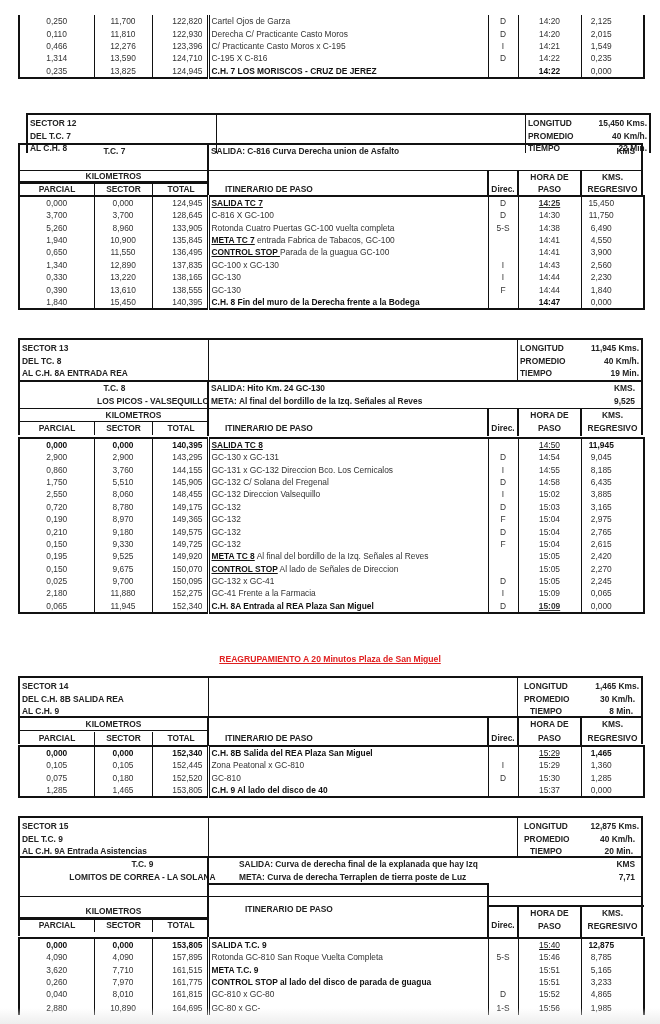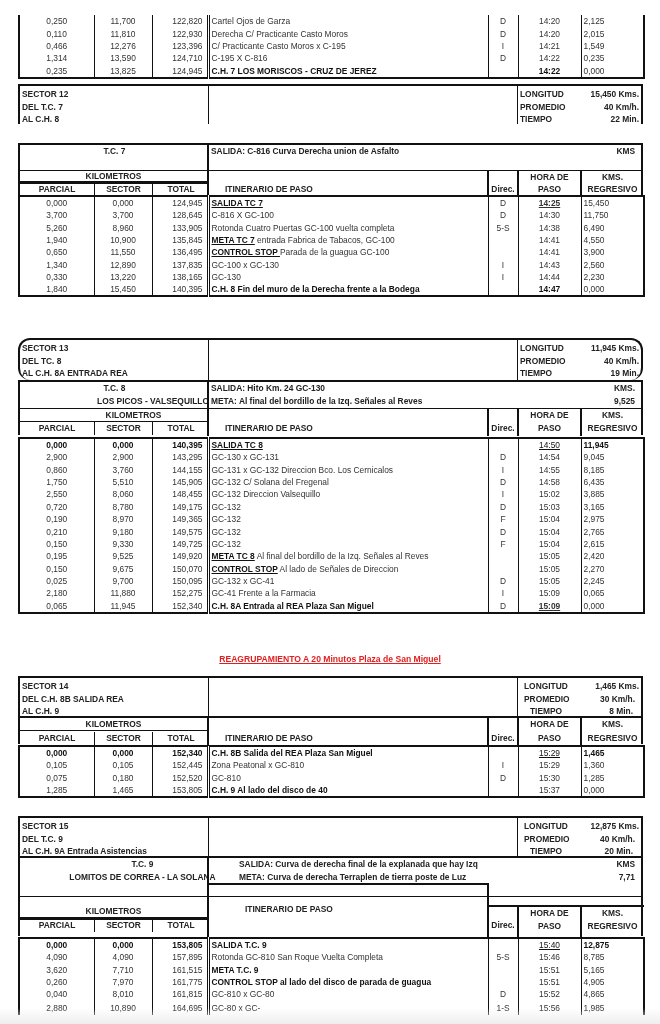--- a/index.html
+++ b/index.html
@@ -19,21 +19,21 @@
   .colhead { position: absolute; left: 18px; width: 625px; font-weight: bold; border-left: 2px solid #111; border-right: 2px solid #111; }
   .colhead .cell { position: absolute; text-align: center; white-space: nowrap; }
   table.dt { position: absolute; left: 18px; width: 625px; border-collapse: collapse; border: 2px solid #111; table-layout: fixed; }
   table.dt td { height: 12.4px; line-height: 12px; padding: 0 2px; white-space: nowrap; overflow: hidden; color: #333; }
   table.dt td.c1 { width: 75px; text-align: center; border-right: 1.5px solid #111; }
   table.dt td.c2 { width: 58px; text-align: center; border-right: 1.5px solid #111; }
   table.dt td.c3 { width: 56px; text-align: right; padding-right: 4px; border-right: 3px double #111; }
   table.dt td.c4 { width: 280px; text-align: left; border-right: 1.5px solid #111; }
   table.dt td.c5 { width: 30px; text-align: center; border-right: 1.5px solid #111; }
   table.dt td.c6 { width: 63px; text-align: center; border-right: 1.5px solid #111; }
-  table.dt td.c7 { width: 63px; text-align: left; padding-right: 24px; }
+  table.dt td.c7 { width: 63px; text-align: center; padding-right: 24px; }
   tr.b td { font-weight: bold; color: #111; }
   .u { text-decoration: underline; font-weight: bold; color: #111; }
   .bu { font-weight: bold; text-decoration: underline; }
   .regroup { position: absolute; left: 0; width: 660px; top: 654px; text-align: center; color: #e02020; font-weight: bold; text-decoration: underline; font-size: 8.6px; }
   .vline { position: absolute; background: #111; }
   .hline { position: absolute; background: #111; height: 1.5px; }
   .fade { position: absolute; left: 0; top: 1008px; width: 660px; height: 16px; background: linear-gradient(#fff0, #eee); }
 </style>
 </head>
 <body>
@@ -83,21 +83,21 @@
           <td class="c2">13,825</td>
           <td class="c3">124,945</td>
           <td class="c4" style="font-weight:bold;color:#111">C.H. 7 LOS MORISCOS - CRUZ DE JEREZ</td>
           <td class="c5"></td>
           <td class="c6" style="font-weight:bold;color:#111">14:22</td>
           <td class="c7">0,000</td>
         </tr>
   </tbody>
     </table>
 
-  <div class="hdr" style="top:84px; height:40px;">
+  <div class="hdr" style="top:113px; height:40px;margin-left:8px;">
     <div class="left">
       <div class="line">SECTOR 12</div>
       <div class="line">DEL T.C. 7</div>
       <div class="line">AL  C.H. 8</div>
     </div>
     <div class="right" style="padding-top:2px;">
       <div class="rl">
           <span>LONGITUD</span>
           <span>15,450 Kms.</span>
         </div>
@@ -195,32 +195,41 @@
     <tr>
           <td class="c1">0,330</td>
           <td class="c2">13,220</td>
           <td class="c3">138,165</td>
           <td class="c4">GC-130</td>
           <td class="c5">I</td>
           <td class="c6">14:44</td>
           <td class="c7">2,230</td>
         </tr>
     <tr>
+          <td class="c1">0,390</td>
+          <td class="c2">13,610</td>
+          <td class="c3">138,555</td>
+          <td class="c4">GC-130</td>
+          <td class="c5">F</td>
+          <td class="c6">14:44</td>
+          <td class="c7">1,840</td>
+        </tr>
+    <tr>
           <td class="c1">1,840</td>
           <td class="c2">15,450</td>
           <td class="c3">140,395</td>
           <td class="c4" style="font-weight:bold;color:#111">C.H. 8 Fin del muro de la Derecha frente a la Bodega</td>
           <td class="c5"></td>
           <td class="c6" style="font-weight:bold;color:#111">14:47</td>
           <td class="c7">0,000</td>
         </tr>
   </tbody>
     </table>
 
-  <div class="hdr" style="top:338px; height:42px;border-radius:12px;">
+  <div class="hdr" style="top:338px; height:42px;">
     <div class="left">
       <div class="line">SECTOR 13</div>
       <div class="line">DEL TC. 8</div>
       <div class="line">AL C.H. 8A ENTRADA REA</div>
     </div>
     <div class="right" style="padding-top:2px;">
       <div class="rl">
           <span>LONGITUD</span>
           <span>11,945 Kms.</span>
         </div>
@@ -557,21 +566,21 @@
           <td class="c6">15:51</td>
           <td class="c7">5,165</td>
         </tr>
     <tr>
           <td class="c1" style="height:10px;">0,260</td>
           <td class="c2">7,970</td>
           <td class="c3">161,775</td>
           <td class="c4" style="font-weight:bold;color:#111">CONTROL STOP al lado del disco de parada de guagua</td>
           <td class="c5"></td>
           <td class="c6">15:51</td>
-          <td class="c7">4,905</td>
+          <td class="c7">3,233</td>
         </tr>
     <tr>
           <td class="c1" style="height:10px;margin-left:18px;">0,040</td>
           <td class="c2">8,010</td>
           <td class="c3">161,815</td>
           <td class="c4">GC-810 x GC-80</td>
           <td class="c5">D</td>
           <td class="c6">15:52</td>
           <td class="c7">4,865</td>
         </tr>

